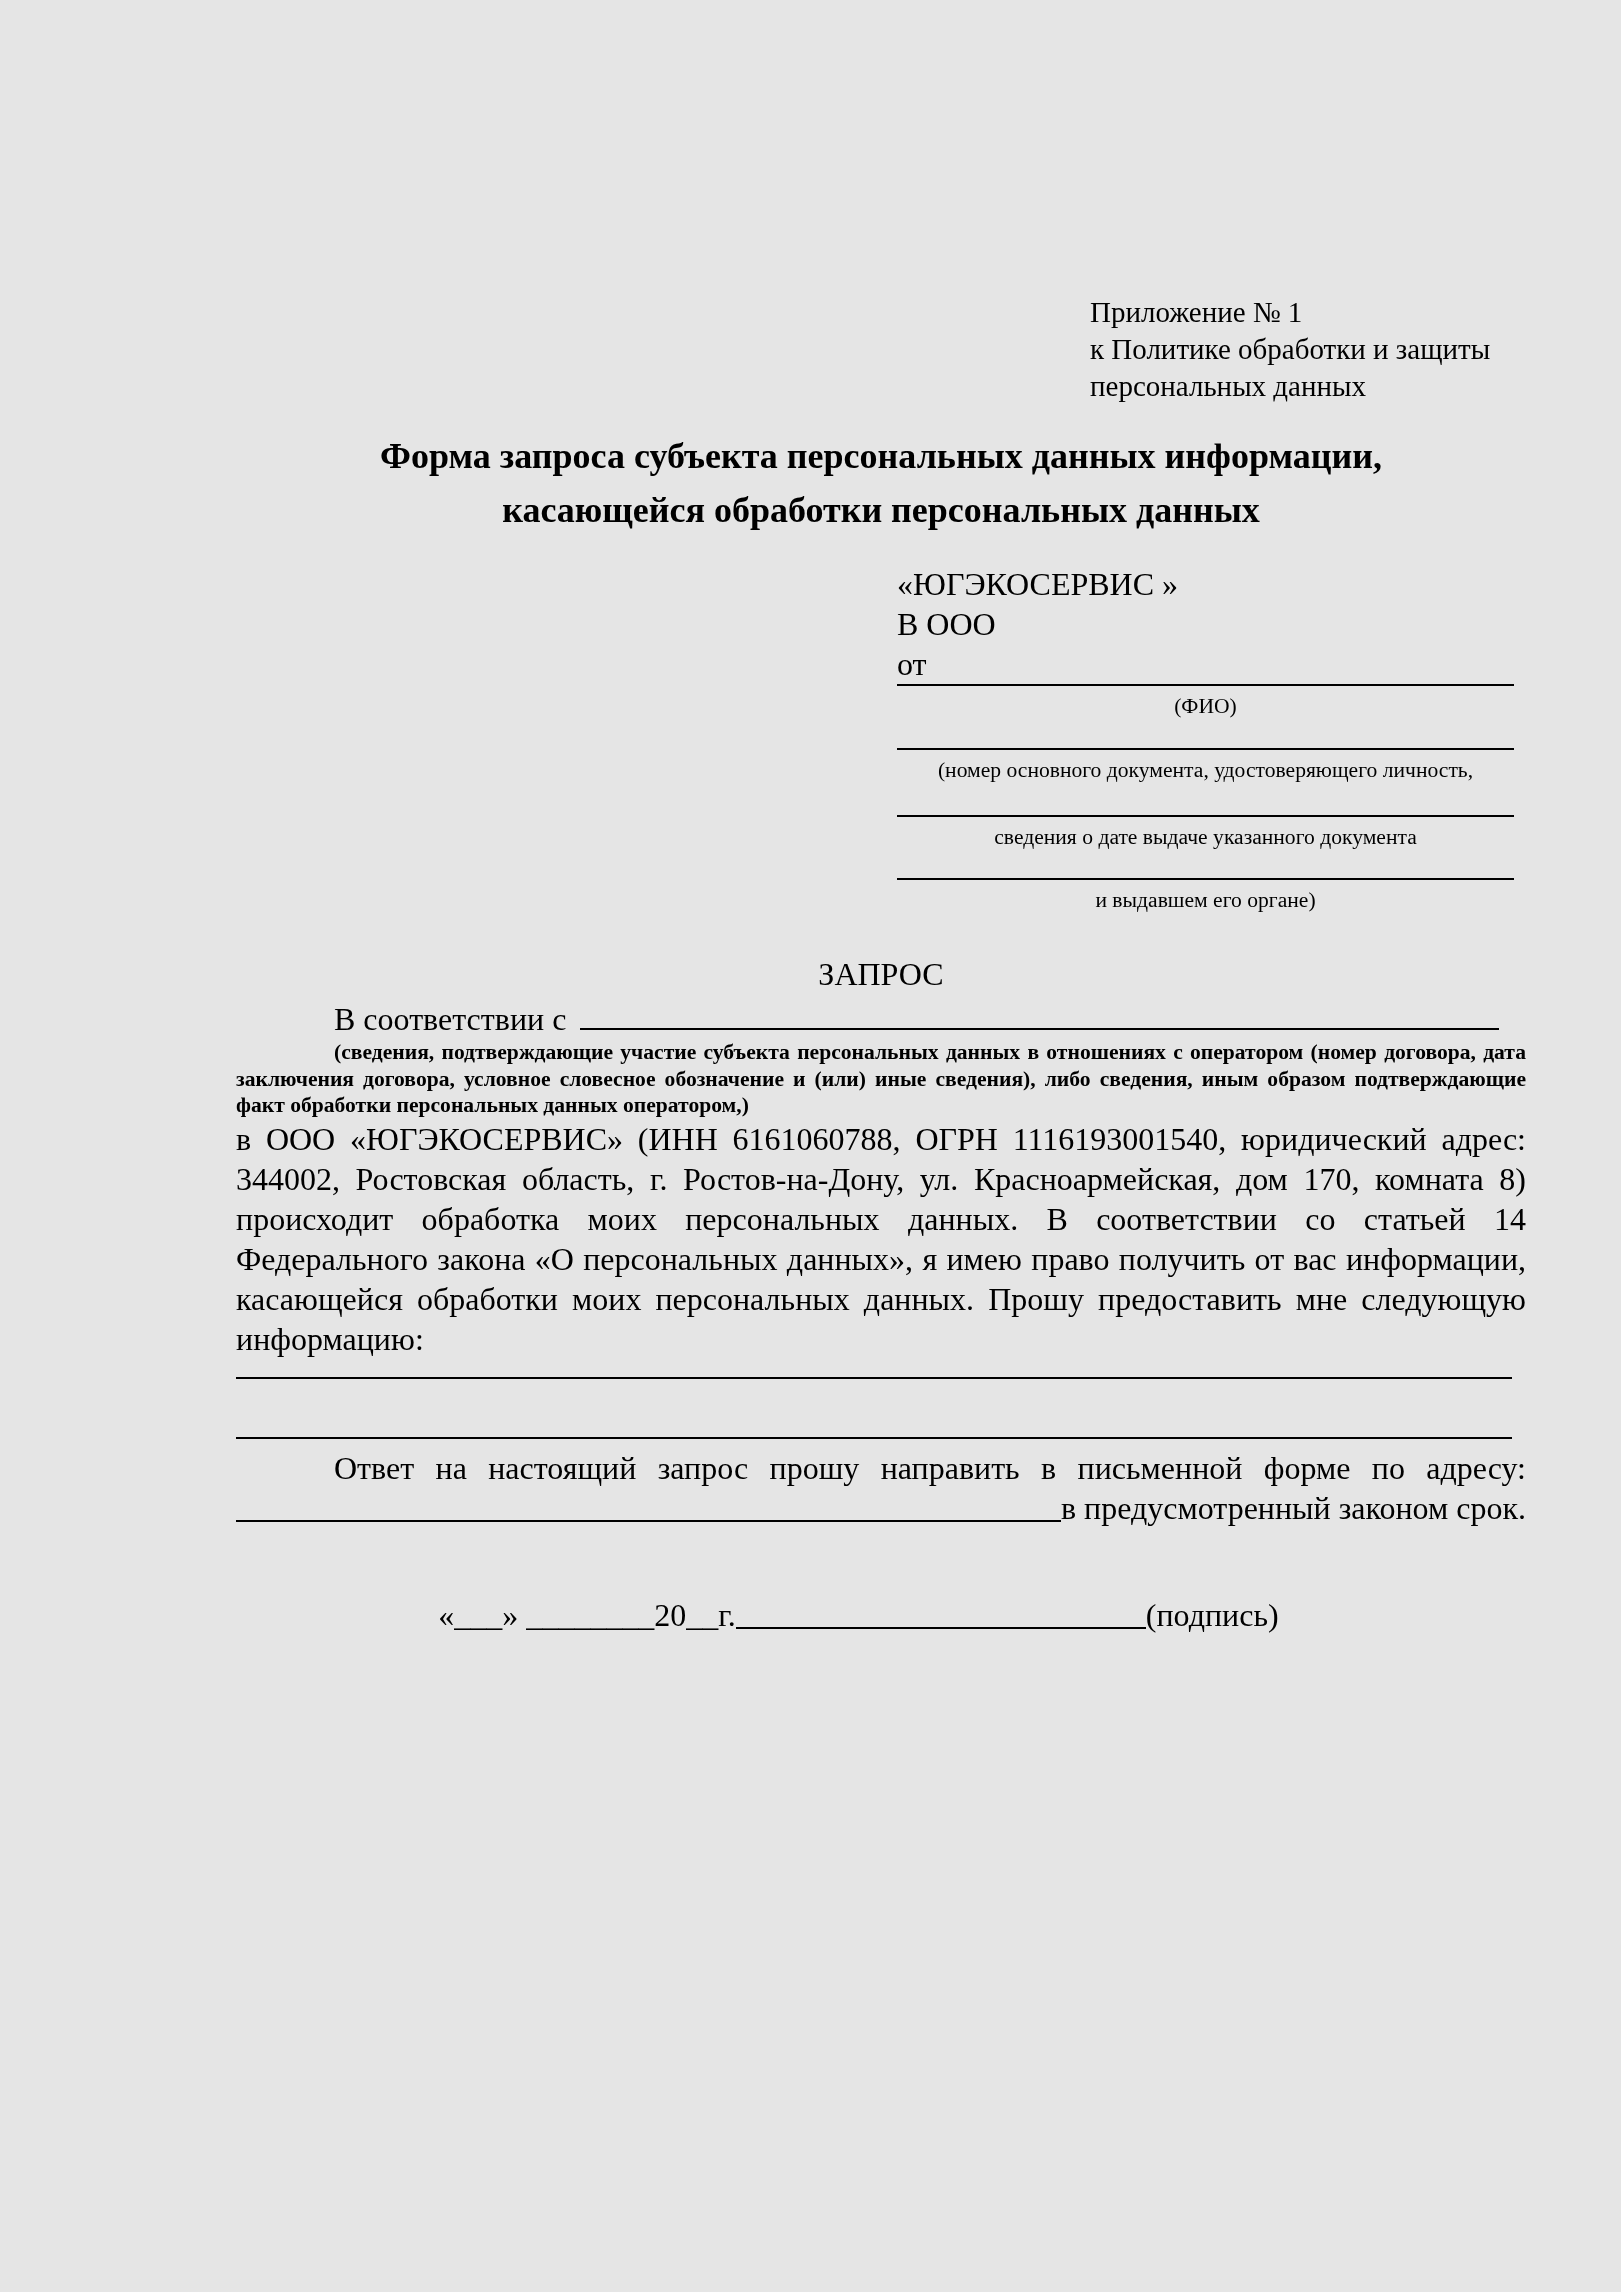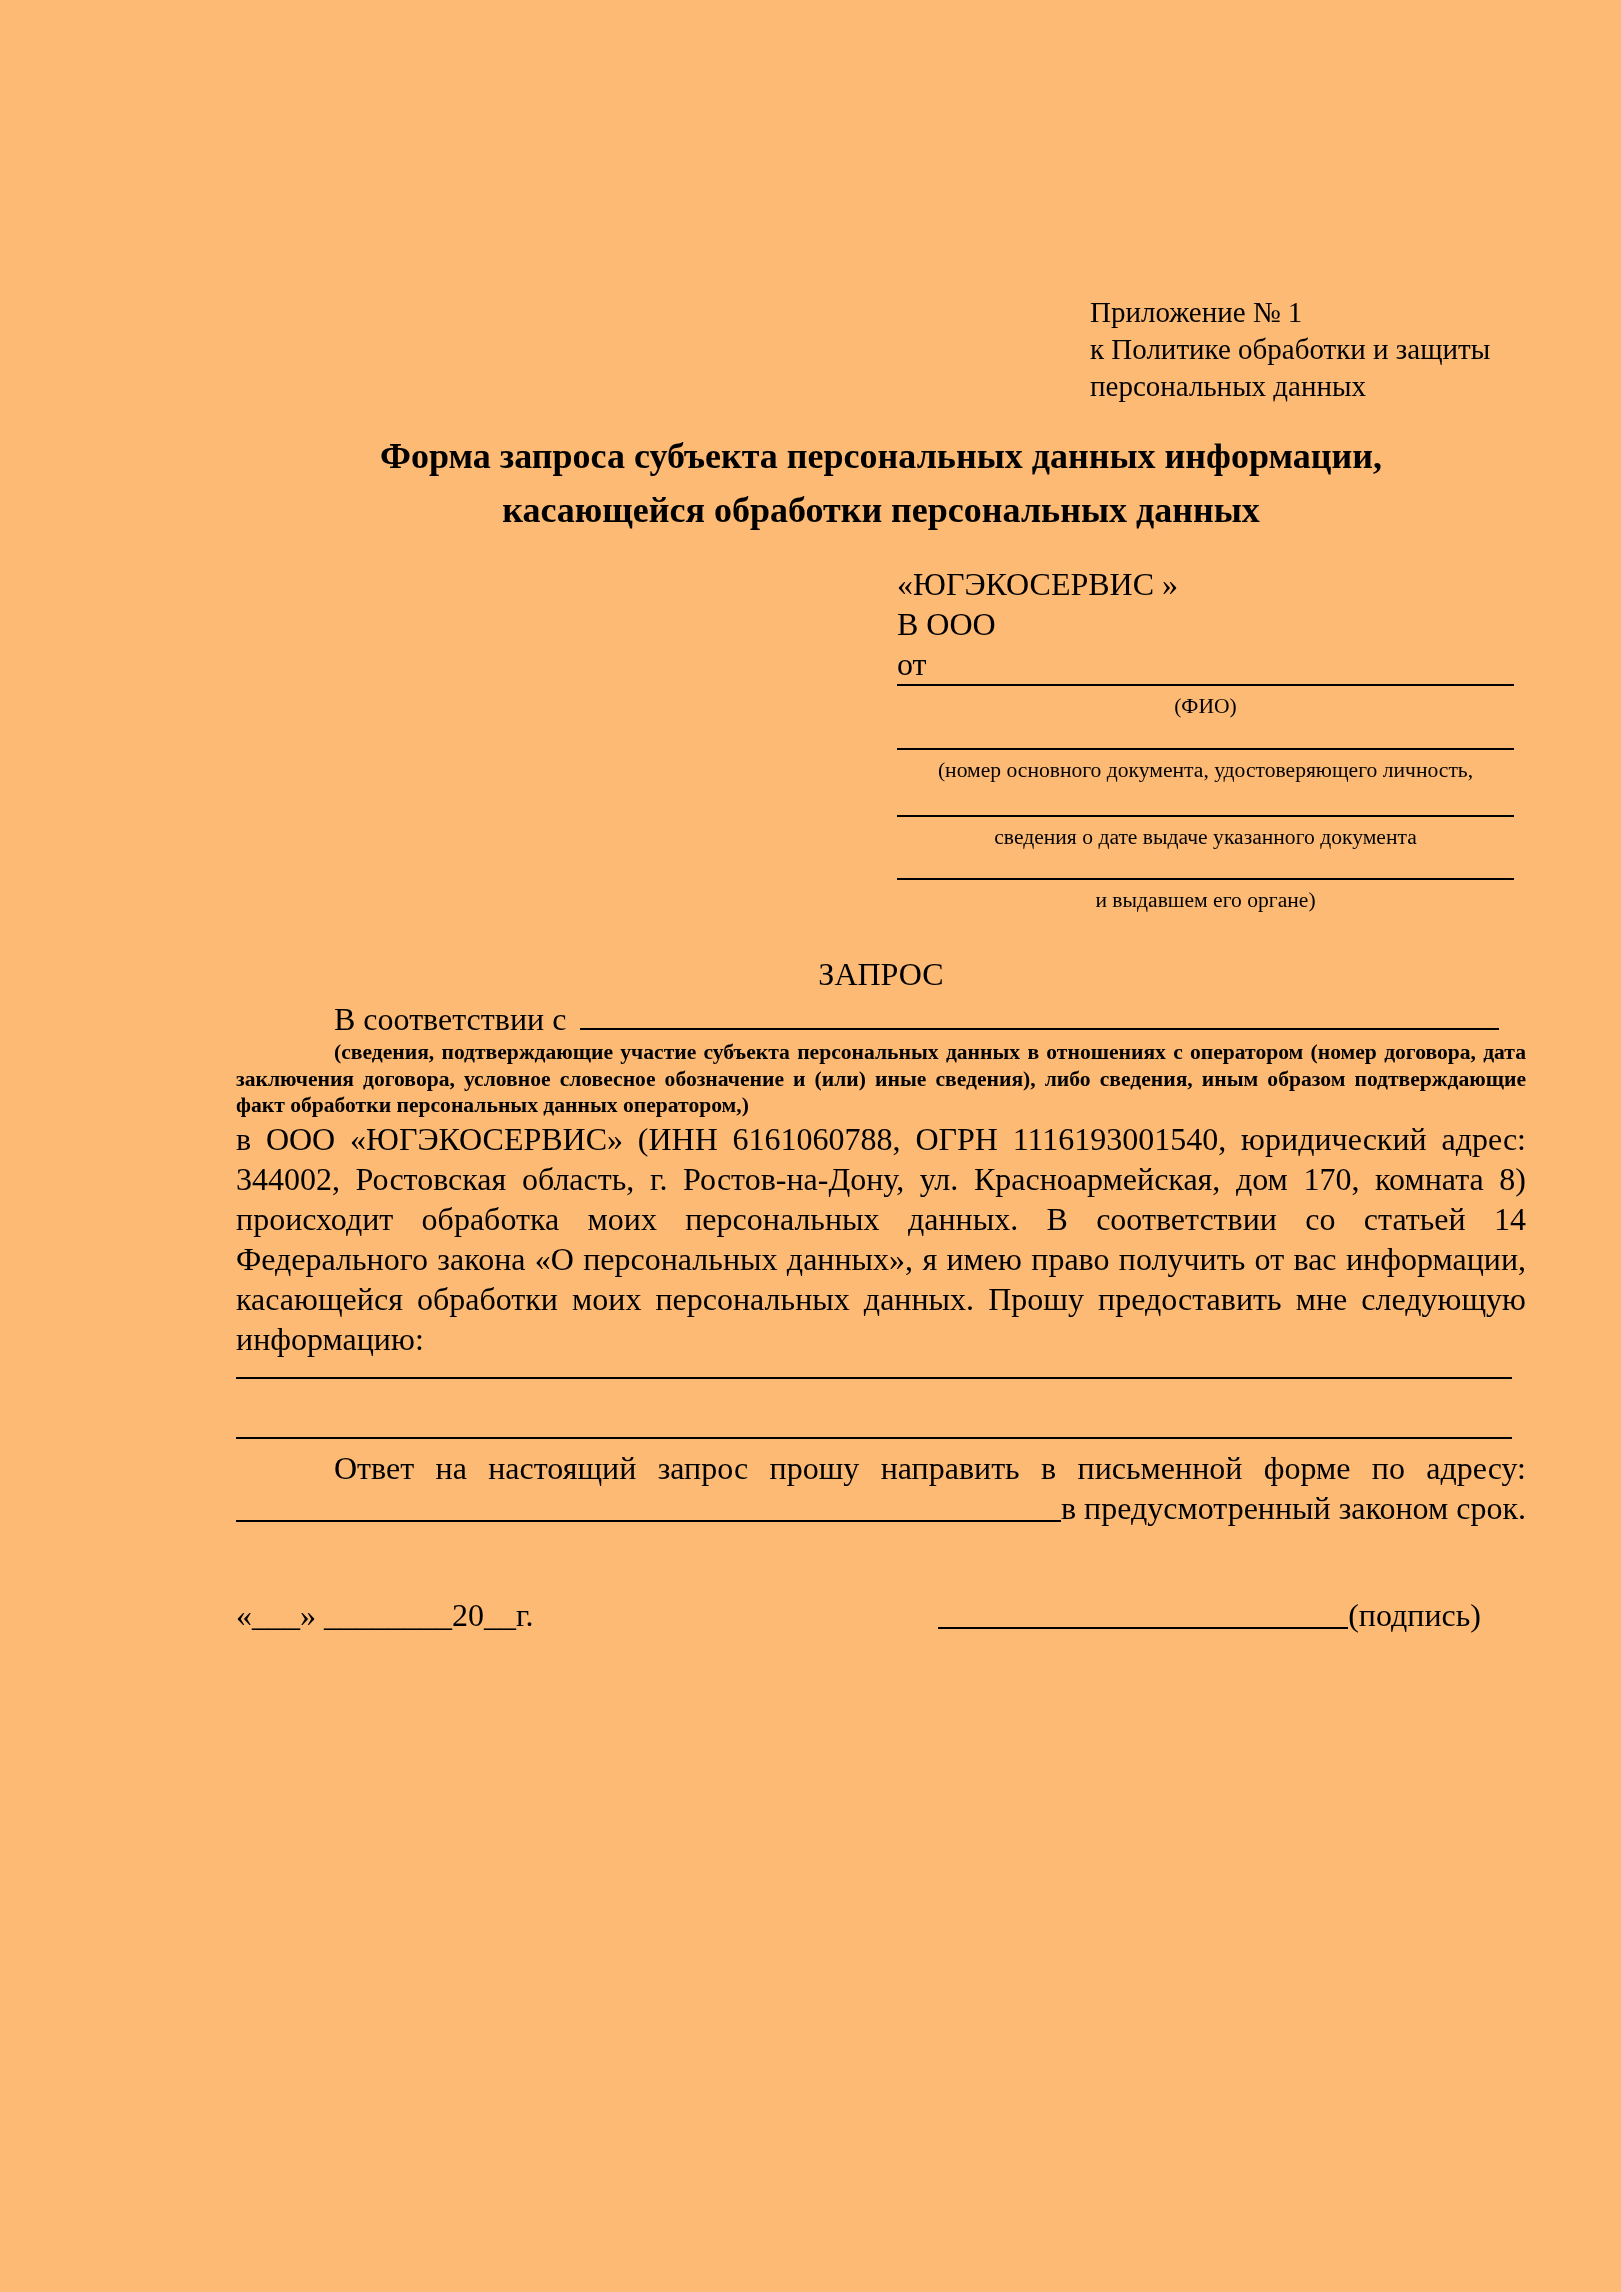--- a/index.html
+++ b/index.html
@@ -1,21 +1,21 @@
 <!DOCTYPE html>
 <html lang="ru"><head>
 <meta charset="utf-8">
 <style>
   html, body { margin: 0; padding: 0; background: #888; }
   .page {
     position: relative;
     width: 1621px;
     height: 2293px;
     margin: 0 auto;
-    background: #fdba74;
+    background: #e5e5e5;
     color: #000000;
     font-family: "Liberation Serif", "DejaVu Serif", serif;
     box-sizing: border-box;
     padding: 294px 95px 0 236px;
     overflow: hidden;
   }
   
   .apx {
     margin-left: 854px;
     font-size: 29px;
@@ -111,21 +111,21 @@
   .blank-flex {
     flex: 1 1 auto;
     border-bottom: 2.9px solid #000;
     margin-bottom: 5.9px;
   }
   .answer2 .suffix { flex: 0 0 auto; white-space: nowrap; }
   .footer-row {
     margin-top: 67px;
     padding-right: 45px;
     display: flex;
-    justify-content: space-between;
+    justify-content: center;
     align-items: flex-end;
     font-size: 32px;
     line-height: 40px;
   }
   .sig { display: inline-flex; align-items: flex-end; }
   .sig-line {
     width: 410px;
     border-bottom: 2.9px solid #000;
     margin-bottom: 5.9px;
   }

